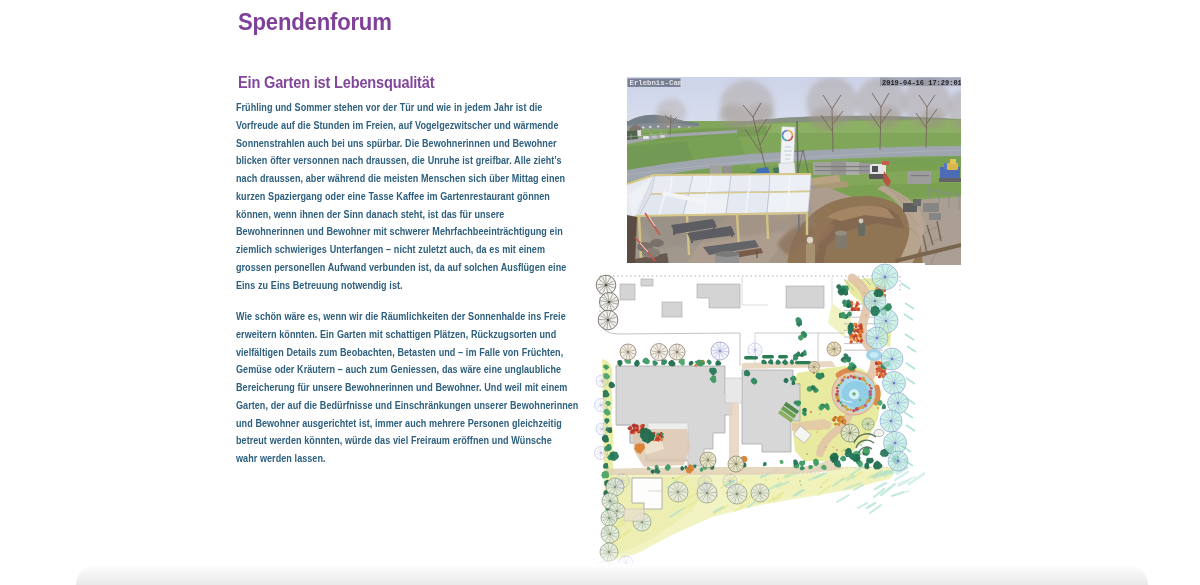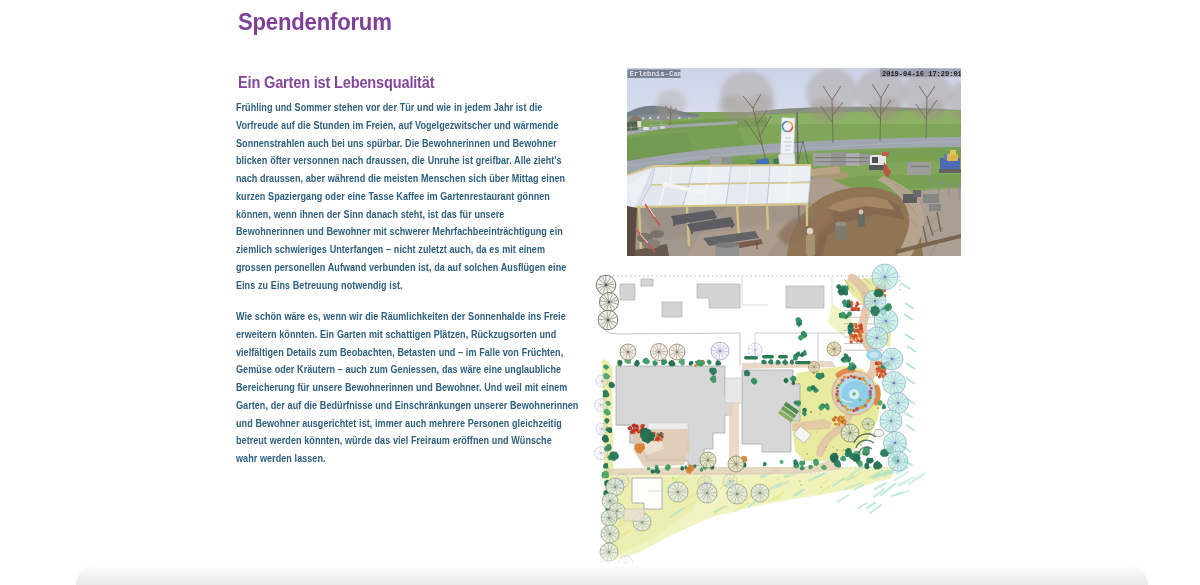--- a/index.html
+++ b/index.html
@@ -32,21 +32,21 @@
 <p class="body abs" style="left:236px;top:308px;">Wie schön wäre es, wenn wir die Räumlichkeiten der Sonnenhalde ins Freie<br>
 erweitern könnten. Ein Garten mit schattigen Plätzen, Rückzugsorten und<br>
 vielfältigen Details zum Beobachten, Betasten und – im Falle von Früchten,<br>
 Gemüse oder Kräutern – auch zum Geniessen, das wäre eine unglaubliche<br>
 Bereicherung für unsere Bewohnerinnen und Bewohner. Und weil mit einem<br>
 Garten, der auf die Bedürfnisse und Einschränkungen unserer Bewohnerinnen<br>
 und Bewohner ausgerichtet ist, immer auch mehrere Personen gleichzeitig<br>
 betreut werden könnten, würde das viel Freiraum eröffnen und Wünsche<br>
 wahr werden lassen.</p>
 
-<div class="abs" style="left:591px;top:68px;width:288px;height:188px;padding-left:36px;">
+<div class="abs" style="left:591px;top:77px;width:288px;height:188px;padding-left:36px;">
 <svg width="334" height="188" viewBox="0 0 334 188">
   <defs>
     <linearGradient id="sky" x1="0" y1="0" x2="0" y2="1">
       <stop offset="0" stop-color="#cbd2e8"></stop>
           <stop offset="0.6" stop-color="#d6dcee"></stop>
           <stop offset="1" stop-color="#e4e7f1"></stop>
     </linearGradient>
     <filter id="soft1" x="-30%" y="-30%" width="160%" height="160%">
           <feGaussianBlur stdDeviation="0.7"></feGaussianBlur>
         </filter>

